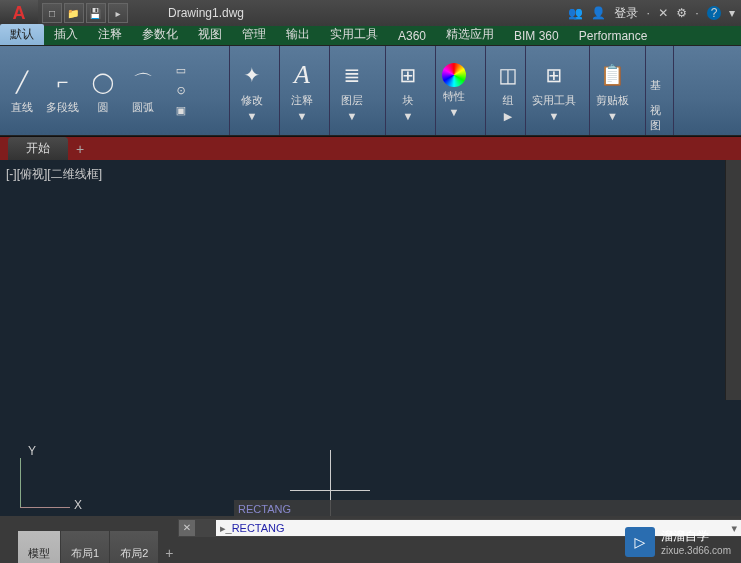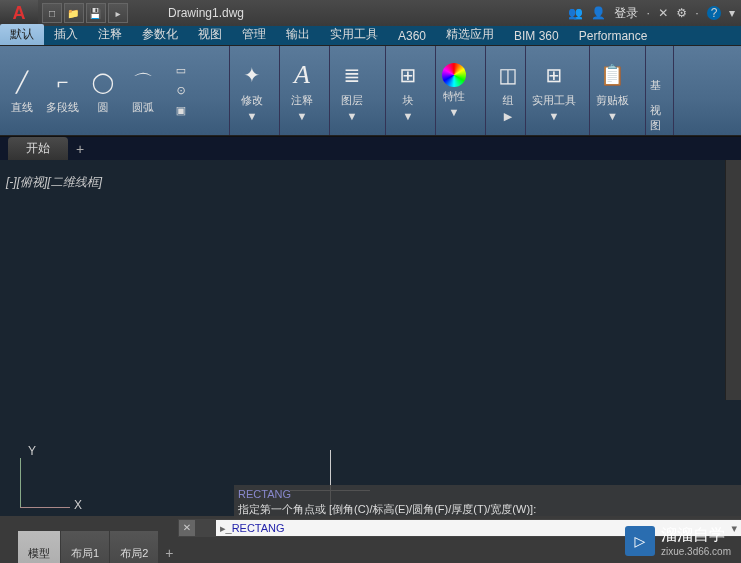--- a/index.html
+++ b/index.html
@@ -8,41 +8,41 @@
     .titlebar { height: 26px; background: linear-gradient(to bottom, #4a4a4a, #3a3a3a); display: flex; align-items: center; }
     .app-logo { width: 38px; height: 26px; display: flex; align-items: center; justify-content: center; color: #d33; font-weight: bold; font-size: 18px; background: linear-gradient(to bottom, #555, #333); }
     .qat { display: flex; gap: 2px; margin-left: 4px; }
     .qat-btn { width: 20px; height: 20px; background: linear-gradient(to bottom, #555, #444); border: 1px solid #666; display: flex; align-items: center; justify-content: center; font-size: 10px; color: #ccc; }
     .filename { color: #ddd; font-size: 12px; margin-left: 40px; }
     .searchbox { margin-left: 30px; width: 120px; height: 18px; background: #555; border: 1px solid #777; color: #999; font-size: 11px; padding: 0 4px; }
     .titlebar-right { margin-left: auto; display: flex; align-items: center; gap: 8px; padding-right: 6px; }
     .tb-icon { color: #ccc; font-size: 12px; }
     .login { color: #ddd; font-size: 12px; }
     
-    .ribbon-tabs { height: 20px; background: #0c4a6e; display: flex; align-items: end; border-bottom: 1px solid #222; }
+    .ribbon-tabs { height: 20px; background: #14532d; display: flex; align-items: end; border-bottom: 1px solid #222; }
     .ribbon-tab { padding: 2px 10px; color: #ddd; font-size: 12px; cursor: pointer; }
     .ribbon-tab.active { background: linear-gradient(to bottom, #a4c8e8, #8ab4d8); color: #222; border-radius: 2px 2px 0 0; }
     
     .ribbon { height: 90px; background: linear-gradient(to bottom, #5a7a9a 0%, #4a6a8a 60%, #3a5a7a 100%); display: flex; border-bottom: 1px solid #222; }
     .panel { display: flex; flex-direction: column; border-right: 1px solid #335; padding: 2px 4px; }
     .panel-content { flex: 1; display: flex; align-items: center; gap: 4px; }
     .panel-label { text-align: center; color: #ddd; font-size: 11px; padding: 1px; }
     .big-btn { display: flex; flex-direction: column; align-items: center; gap: 2px; color: #ddd; font-size: 11px; padding: 2px; }
     .big-btn .icon { width: 32px; height: 32px; display: flex; align-items: center; justify-content: center; font-size: 20px; color: #eee; }
     .small-btns { display: flex; flex-direction: column; gap: 2px; padding: 2px; }
     .small-btn { width: 28px; height: 18px; display: flex; align-items: center; justify-content: center; color: #ddd; font-size: 11px; }
     
-    .doc-tabs { height: 24px; background: #0f172a; display: flex; align-items: center; padding-left: 8px; gap: 2px; border-top: 1px solid #111; }
+    .doc-tabs { height: 24px; background: #7f1d1d; display: flex; align-items: center; padding-left: 8px; gap: 2px; border-top: 1px solid #111; }
     .doc-tab { padding: 3px 18px; color: #ddd; font-size: 12px; background: linear-gradient(to bottom, #4a4a4a, #333); border-radius: 4px 4px 0 0; }
     .doc-tab.active { background: linear-gradient(to bottom, #5a7a9a, #4a6a8a); }
     .doc-tab-close { color: #aaa; margin-left: 6px; font-size: 10px; }
     .doc-add { width: 20px; text-align: center; color: #aaa; font-size: 14px; }
     
     .drawing-area { height: 356px; background: #1a2530; position: relative; overflow: hidden; }
-    .view-label { position: absolute; top: 14px; left: 6px; color: #ccc; font-size: 12px; font-style: italic; }
+    .view-label { position: absolute; top: 6px; left: 6px; color: #ccc; font-size: 12px; }
     .cursor-cross { position: absolute; top: 330px; left: 330px; width: 0; height: 0; }
     .cursor-cross::before { content: ''; position: absolute; width: 80px; height: 1px; background: #ccc; top: 0; left: -40px; }
     .cursor-cross::after { content: ''; position: absolute; width: 1px; height: 80px; background: #ccc; top: -40px; left: 0; }
     .scrollbar-v { position: absolute; right: 0; top: 0; width: 16px; height: 240px; background: #3a3a3a; border-left: 1px solid #222; }
     .ucs { position: absolute; bottom: 8px; left: 20px; }
     .ucs-y { position: absolute; bottom: 0; left: 0; width: 1px; height: 50px; background: #8a8; }
     .ucs-x { position: absolute; bottom: 0; left: 0; width: 50px; height: 1px; background: #a88; }
     .ucs-y-lbl { position: absolute; bottom: 50px; left: 8px; color: #ccc; font-size: 12px; }
     .ucs-x-lbl { position: absolute; bottom: -4px; left: 54px; color: #ccc; font-size: 12px; }
     
@@ -54,21 +54,21 @@
     .cmd-input-wrap { flex: 1; background: #f5f5f5; height: 16px; display: flex; align-items: center; padding: 0 4px; font-size: 11px; color: #222; margin-left: 20px; }
     .cmd-keyword { color: #22a; margin-right: 4px; }
     
     .status-tabs { position: absolute; bottom: 0; left: 18px; height: 20px; display: flex; align-items: center; gap: 1px; }
     .status-tab { padding: 15px 10px; background: linear-gradient(to bottom, #555, #444); color: #ddd; font-size: 11px; }
     .status-tab.active { background: linear-gradient(to bottom, #bbb, #aaa); color: #222; }
     .status-add { color: #aaa; font-size: 14px; padding: 0 6px; }
     
     .watermark { position: absolute; bottom: 6px; right: 10px; display: flex; align-items: center; gap: 6px; }
     .wm-icon { width: 30px; height: 30px; background: #2a6db0; border-radius: 3px; display: flex; align-items: center; justify-content: center; color: #fff; font-size: 14px; }
-    .wm-text { color: #fff; font-size: 16px; }
+    .wm-text { color: #fff; font-size: 12px; }
     .wm-url { color: #bbb; font-size: 10px; }
   </style>
 </head>
 <body>
 
 <div class="titlebar">
   <div class="app-logo">A</div>
   <div class="qat">
     <div class="qat-btn">□</div>
     <div class="qat-btn">📁</div>
@@ -221,21 +221,20 @@
   <div class="ucs">
     <div class="ucs-y"></div>
     <div class="ucs-x"></div>
     <span class="ucs-y-lbl">Y</span>
     <span class="ucs-x-lbl">X</span>
   </div>
 </div>
 
 <div class="cmd-history">
   <div class="cmd-cmd">RECTANG</div>
-  <div>指定第一个角点或 [倒角(C)/标高(E)/圆角(F)/厚度(T)/宽度(W)]:</div>
 </div>
 
 <div class="cmd-line">
   <div class="cmd-close">✕</div>
   <div class="cmd-input-wrap">
     <span style="color:#666">▸_</span>
     <span class="cmd-keyword">RECTANG</span>
     <span style="margin-left:auto;color:#666">▾</span>
   </div>
 </div>

